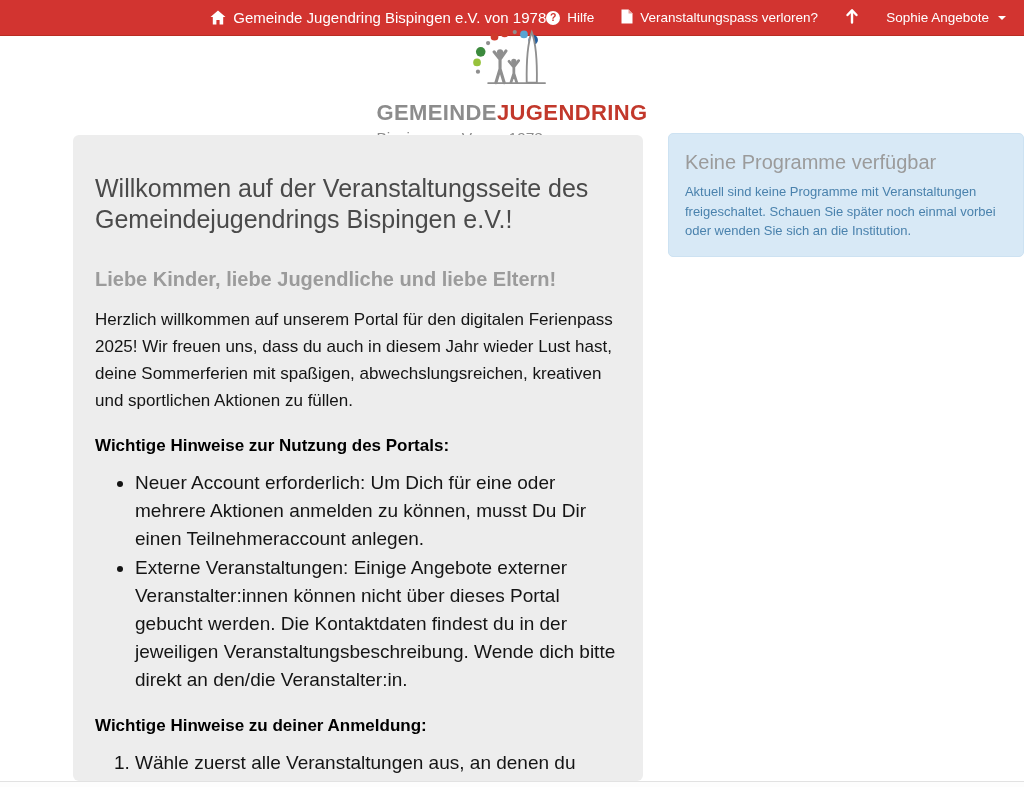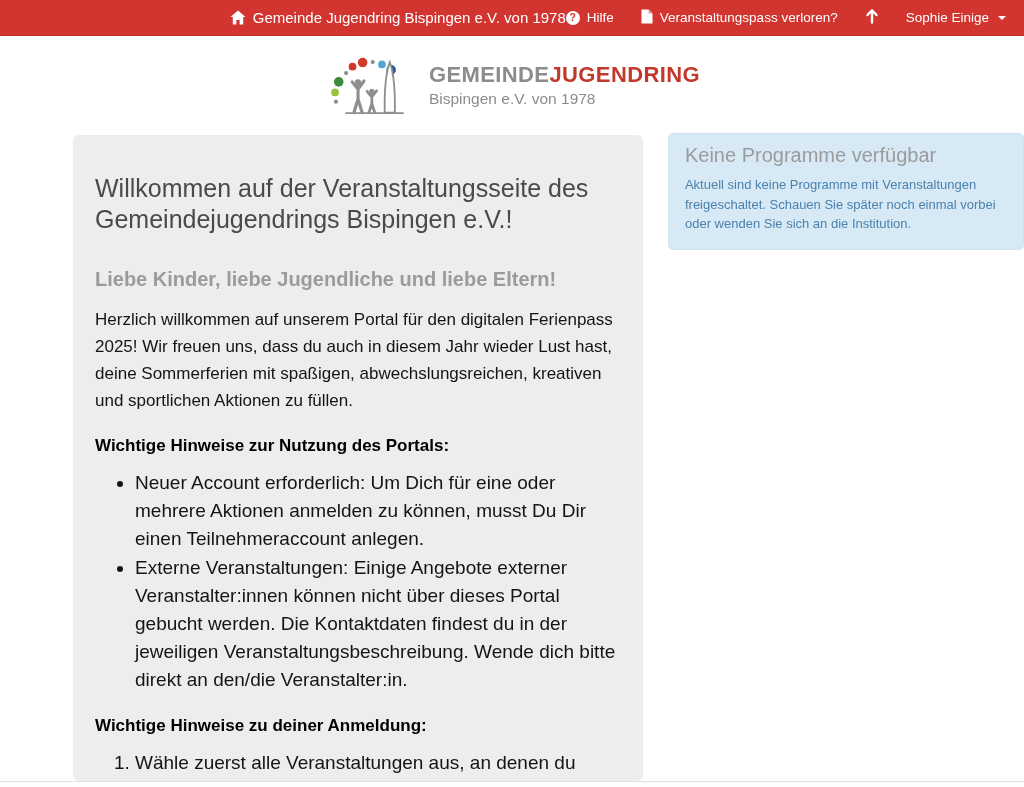--- a/index.html
+++ b/index.html
@@ -33,21 +33,21 @@
   .q-circle{
     width:14px;height:14px;border-radius:50%;background:#fff;color:var(--navbar-bg);
     font-size:10.5px;font-weight:bold;display:flex;align-items:center;justify-content:center;line-height:1;
   }
   .caret{
     width:0;height:0;border-left:4px solid transparent;border-right:4px solid transparent;
     border-top:4px solid #fff;margin-left:2px;display:inline-block;
   }
   
   .logo-row{height:99px;display:flex;align-items:center;justify-content:center;background:#fff;}
-  .logo{display:flex;align-items:center;gap:13px;text-decoration:none;}
+  .logo{display:flex;align-items:center;gap:13px;text-decoration:none;flex-direction:column;}
   .logo-mark svg{display:block;}
   .logo-name{font-size:22px;font-weight:bold;letter-spacing:.4px;line-height:1.1;}
   .logo-name .g1{color:var(--logo-gray);}
   .logo-name .g2{color:var(--logo-red);}
   .logo-sub{font-size:15.5px;color:var(--logo-gray);margin-top:3px;}
   
   .content-row{display:flex;align-items:flex-start;margin-left:73px;}
   .panel{
     width:596px;height:646px;background:var(--panel-bg);border-radius:6px;
     padding:38px 22px 0 22px;overflow:hidden;color:var(--body-text);
@@ -58,21 +58,21 @@
   .panel h3{font-size:17px;font-weight:bold;margin-top:22px;color:#000;}
   .panel ul,.panel ol{
     margin-top:13px;margin-bottom:4px;padding-left:40px;
     font-size:19px;line-height:1.47;
   }
   .panel li{margin-bottom:1px;}
   
   .aside{
     width:372px;margin-left:25px;margin-top:-2px;
     background:var(--info-bg);border:1px solid #cde2f2;border-radius:5px;
-    padding:6px 16px 15px 16px;
+    padding:13px 16px 15px 16px;
   }
   .aside h2{font-size:20px;font-weight:normal;color:var(--muted-gray);margin:4px 0 8px 0;}
   .aside p{font-size:13px;line-height:1.5;color:var(--info-text);}
   
   .bottom-strip{
     position:absolute;left:0;right:0;bottom:0;height:6px;background:#fdfdfd;
     border-top:1px solid #e2e2e2;
   }
 </style>
 </head>
@@ -102,21 +102,21 @@
       <span>Veranstaltungspass verloren?</span>
     </a>
     <a>
       <span>
         <svg width="14" height="16" viewBox="0 0 14 16">
             <path d="M7 14.5 V2.5 M2.5 7 L7 2.2 L11.5 7" stroke="#fff" stroke-width="2.4" fill="none" stroke-linecap="round" stroke-linejoin="round"></path>
           </svg>
       </span>
     </a>
     <a>
-      <span>Sophie Einige</span>
+      <span>Sophie Angebote</span>
       <span class="caret"></span>
     </a>
   </nav>
 </header>
 
 <div class="logo-row">
   <a class="logo">
     <span class="logo-mark">
       <svg width="92" height="64" viewBox="0 0 100 68">
 

